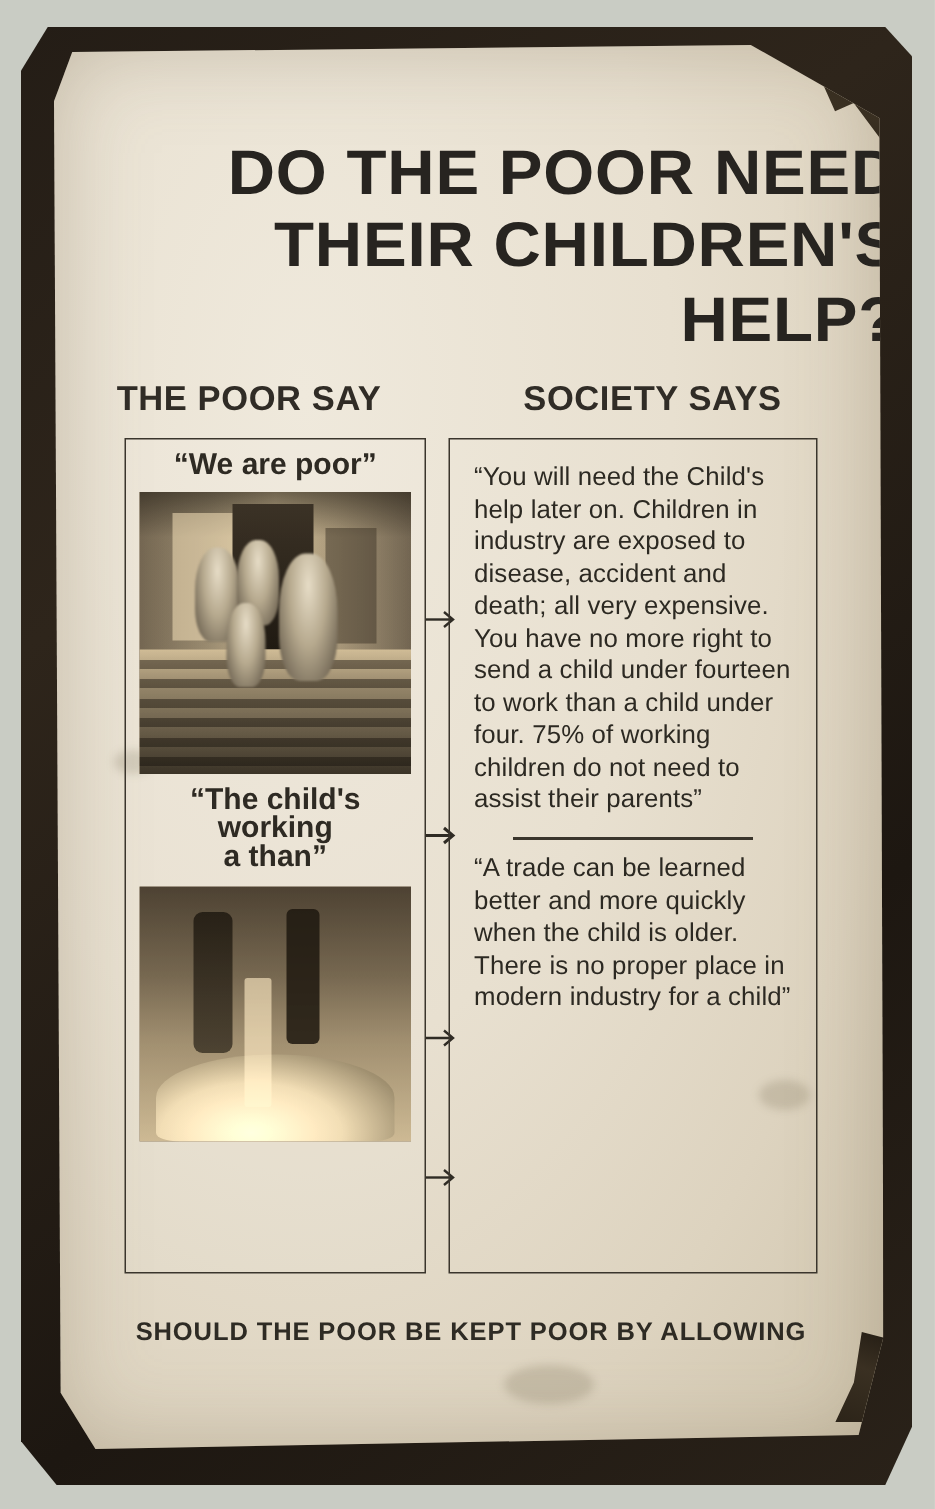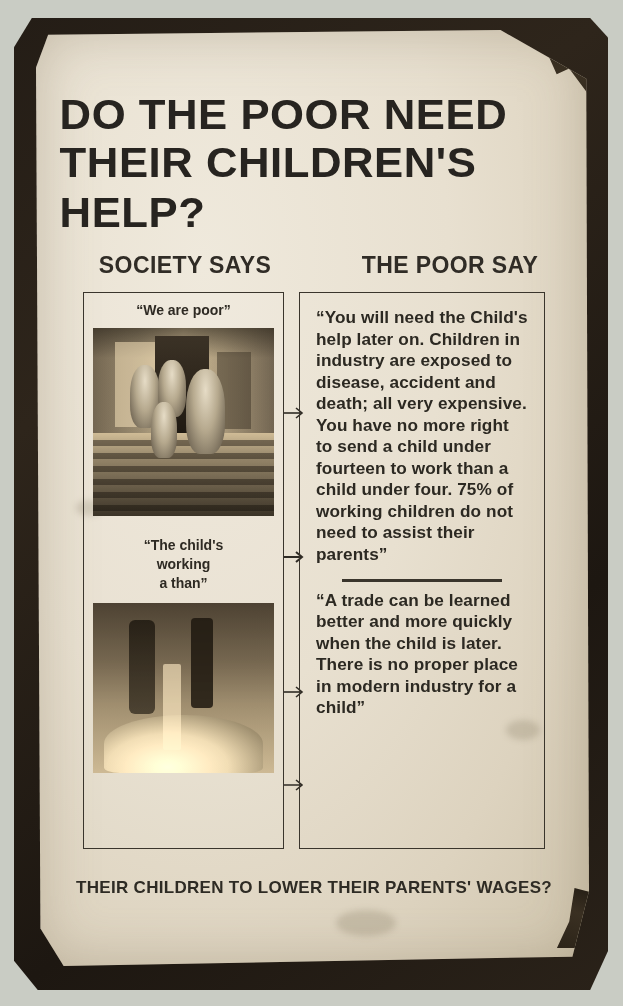--- a/index.html
+++ b/index.html
@@ -82,21 +82,21 @@
   
   .inner {
     position: absolute;
     left: 0; top: 0;
     width: 553px;
     height: 936px;
     color: #2d2a24;
   }
 
   .headline {
-    text-align: left;
+    text-align: right;
     font-weight: bold;
     letter-spacing: 0.5px;
     color: #272420;
     font-family: "Liberation Sans", sans-serif;
     margin-left: 34px;
   }
   .headline .l1 {
     display: block;
     font-size: 42px;
     line-height: 46px;
@@ -131,27 +131,27 @@
     position: absolute;
     left: 47px;
     top: 262px;
     width: 199px;
     height: 555px;
     border: 1.6px solid #3a352c;
     background: rgba(255,255,255,0.06);
   }
   .cap {
     text-align: center;
-    font-size: 14px;
+    font-size: 20px;
     font-weight: bold;
     color: #2e2a23;
     line-height: 19px;
     padding: 8px 4px 4px;
   }
-  .cap2 { padding-top: 20px; }
+  .cap2 { padding-top: 8px; }
 
   .pic {
     position: relative;
     margin: 4px 9px 0;
     height: 188px;
     overflow: hidden;
     background: #8d7f69;
   }
   .pic.two { height: 170px; margin-top: 6px; }
 
@@ -221,21 +221,21 @@
     left: 263px;
     top: 262px;
     width: 244px;
     height: 555px;
     border: 1.6px solid #3a352c;
   }
   .quote {
     padding: 14px 14px 0 16px;
     font-size: 17.2px;
     line-height: 21.5px;
-    font-weight: bold;
+    font-weight: normal;
     color: #2c2922;
     letter-spacing: 0.1px;
   }
   .quote2 { padding-top: 8px; }
   .rule {
     width: 160px;
     height: 2.5px;
     background: #3a352c;
     margin: 14px auto 0;
   }
@@ -284,22 +284,22 @@
     <div class="spot" style="left:300px; top:880px; width:60px; height:26px;"></div>
 
     <div class="inner">
 
       <div class="headline">
         <span class="l1">DO THE POOR NEED</span>
         <span class="l2">THEIR CHILDREN'S HELP?</span>
       </div>
 
       <div class="col-heads">
+        <div class="ch ch-left">THE POOR SAY</div>
         <div class="ch ch-right">SOCIETY SAYS</div>
-        <div class="ch ch-left">THE POOR SAY</div>
       </div>
 
       <div class="left-col">
         <div class="cap">“We are poor”</div>
 
         <div class="pic">
           <div class="ph1"></div>
           <div class="figs">
             <div class="fig" style="left:4%;  top:6%;  width:26%; height:58%;"></div>
             <div class="fig" style="left:28%; top:2%;  width:24%; height:52%;"></div>
@@ -340,22 +340,22 @@
       <div class="arrow" style="top:748px;">
         <svg width="22" height="14" viewBox="0 0 22 14">
             <line x1="0" y1="7" x2="17" y2="7" stroke="#2f2b24" stroke-width="1.6"></line>
             <polyline points="12,2 18,7 12,12" fill="none" stroke="#2f2b24" stroke-width="1.6"></polyline>
           </svg>
       </div>
 
       <div class="right-col">
         <div class="quote">“You will need the Child's help later on. Children in industry are exposed to disease, accident and death; all very expensive. You have no more right to send a child under fourteen to work than a child under four. 75% of working children do not need to assist their parents”</div>
         <div class="rule"></div>
-        <div class="quote quote2">“A trade can be learned better and more quickly when the child is later. There is no proper place in modern industry for a child”</div>
+        <div class="quote quote2">“A trade can be learned better and more quickly when the child is older. There is no proper place in modern industry for a child”</div>
       </div>
 
       <div class="footer">
-        <div class="f2">THEIR CHILDREN TO LOWER THEIR PARENTS' WAGES?</div>
+        <div class="f1">SHOULD THE POOR BE KEPT POOR BY ALLOWING</div>
       </div>
 
     </div>
   </div>
 </div>
 
 </body></html>

